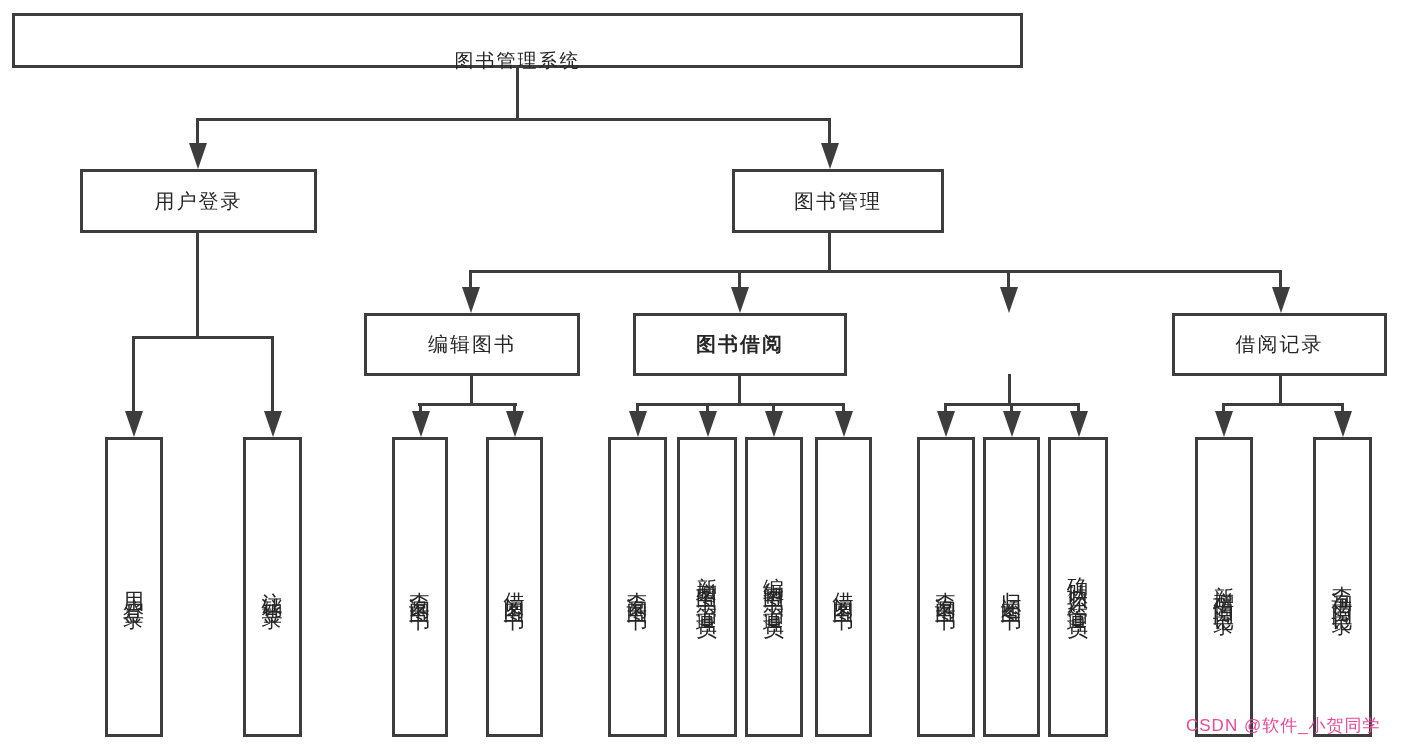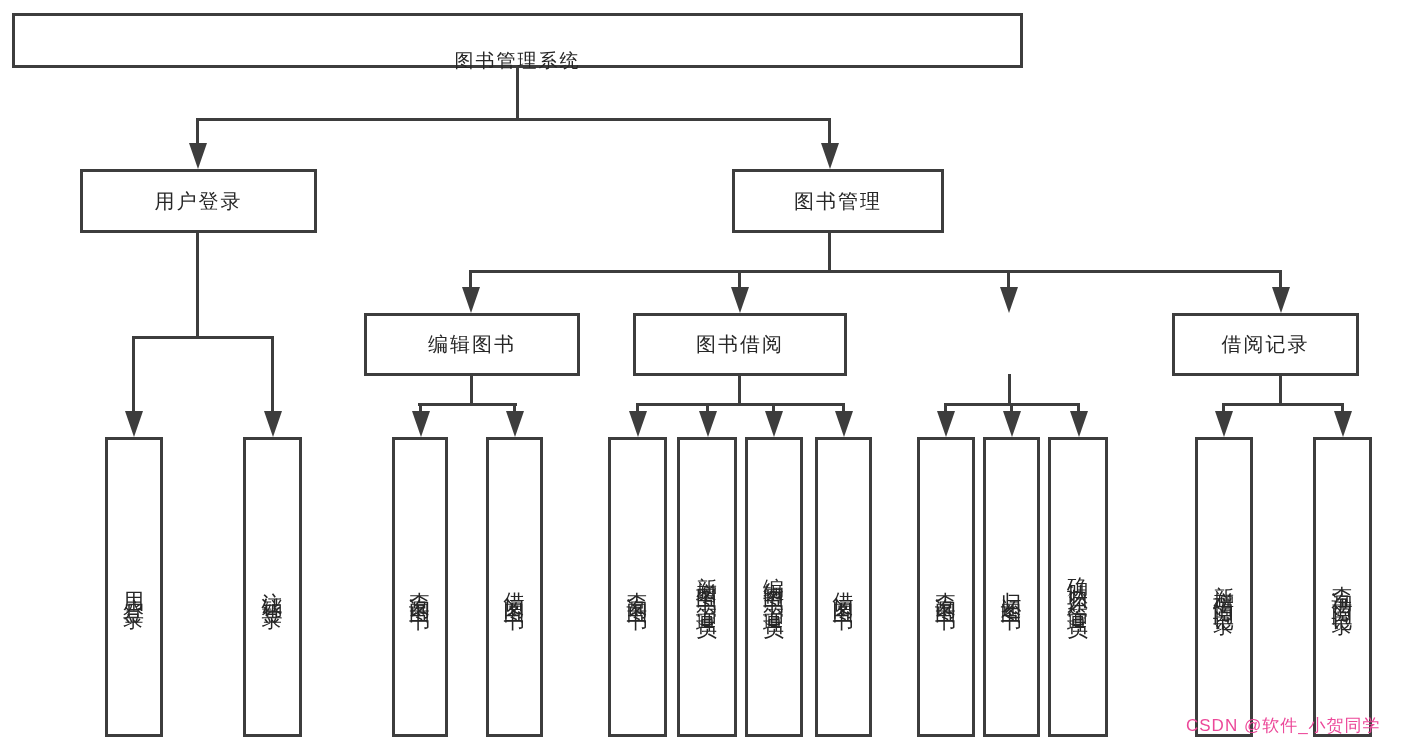--- a/index.html
+++ b/index.html
@@ -106,24 +106,24 @@
   <div class="vline" style="left:828px; top:231px; height:42px;"></div>
   <div class="hline" style="left:469px; top:270px; width:813px;"></div>
   <div class="arr" style="left:469px; top:270px; height:17px;"></div>
   <div class="arr" style="left:738px; top:270px; height:17px;"></div>
   <div class="arr" style="left:1007px; top:270px; height:17px;"></div>
   <div class="arr" style="left:1279px; top:270px; height:17px;"></div>
 
   <div class="box" style="left:364px; top:313px; width:216px; height:63px;">
     <span class="hlabel">编辑图书</span>
   </div>
-  <div class="box" style="left:633px; top:313px; width:214px; height:63px;">
+  <div class="box" style="left:633px; top:313px; width:214px; height:63px;font-weight:bold;">
     <span class="hlabel">图书借阅</span>
   </div>
-  <div class="box" style="left:1172px; top:313px; width:187px; height:63px;">
+  <div class="box" style="left:1172px; top:313px; width:215px; height:63px;">
     <span class="hlabel">借阅记录</span>
   </div>
 
   <div class="vline" style="left:470px; top:374px; height:32px;"></div>
   <div class="hline" style="left:418px; top:403px; width:99px;"></div>
   <div class="arr" style="left:419px; top:403px; height:8px;"></div>
   <div class="arr" style="left:513px; top:403px; height:8px;"></div>
 
   <div class="vline" style="left:738px; top:374px; height:32px;"></div>
   <div class="hline" style="left:636px; top:403px; width:209px;"></div>

